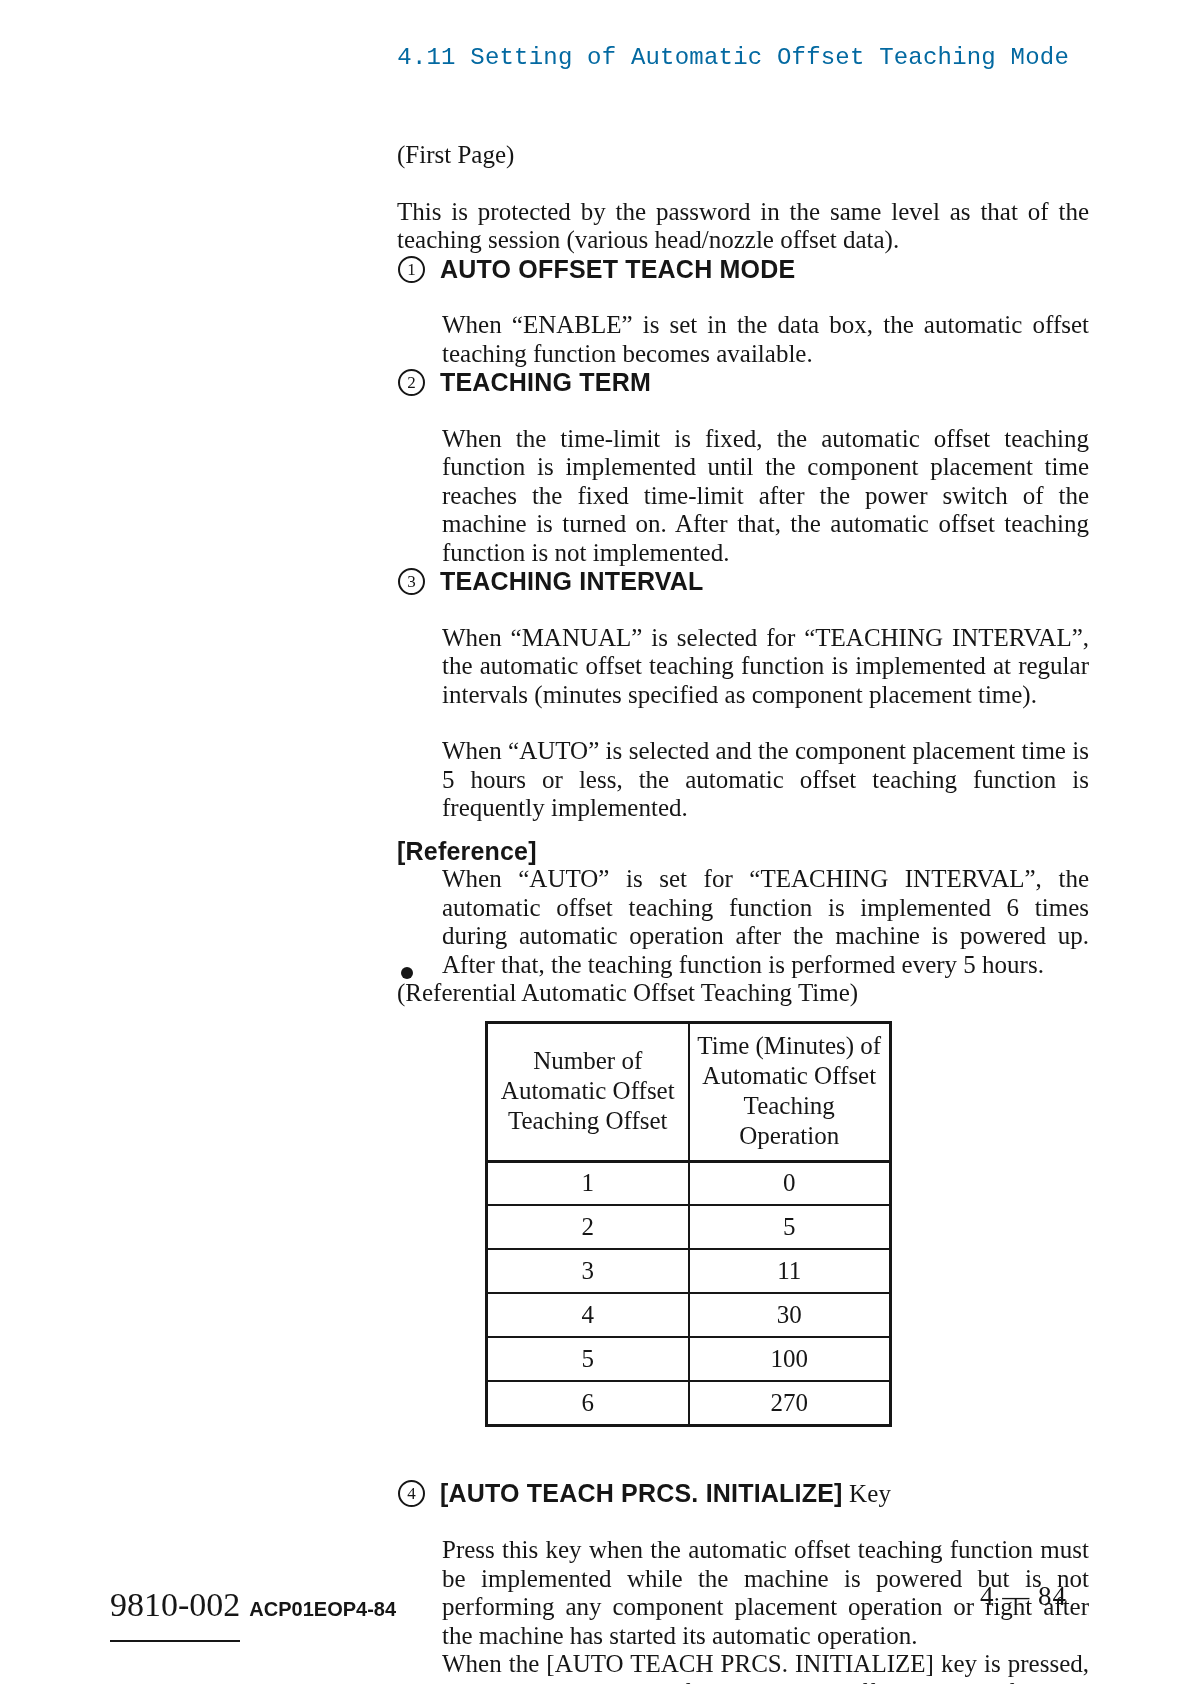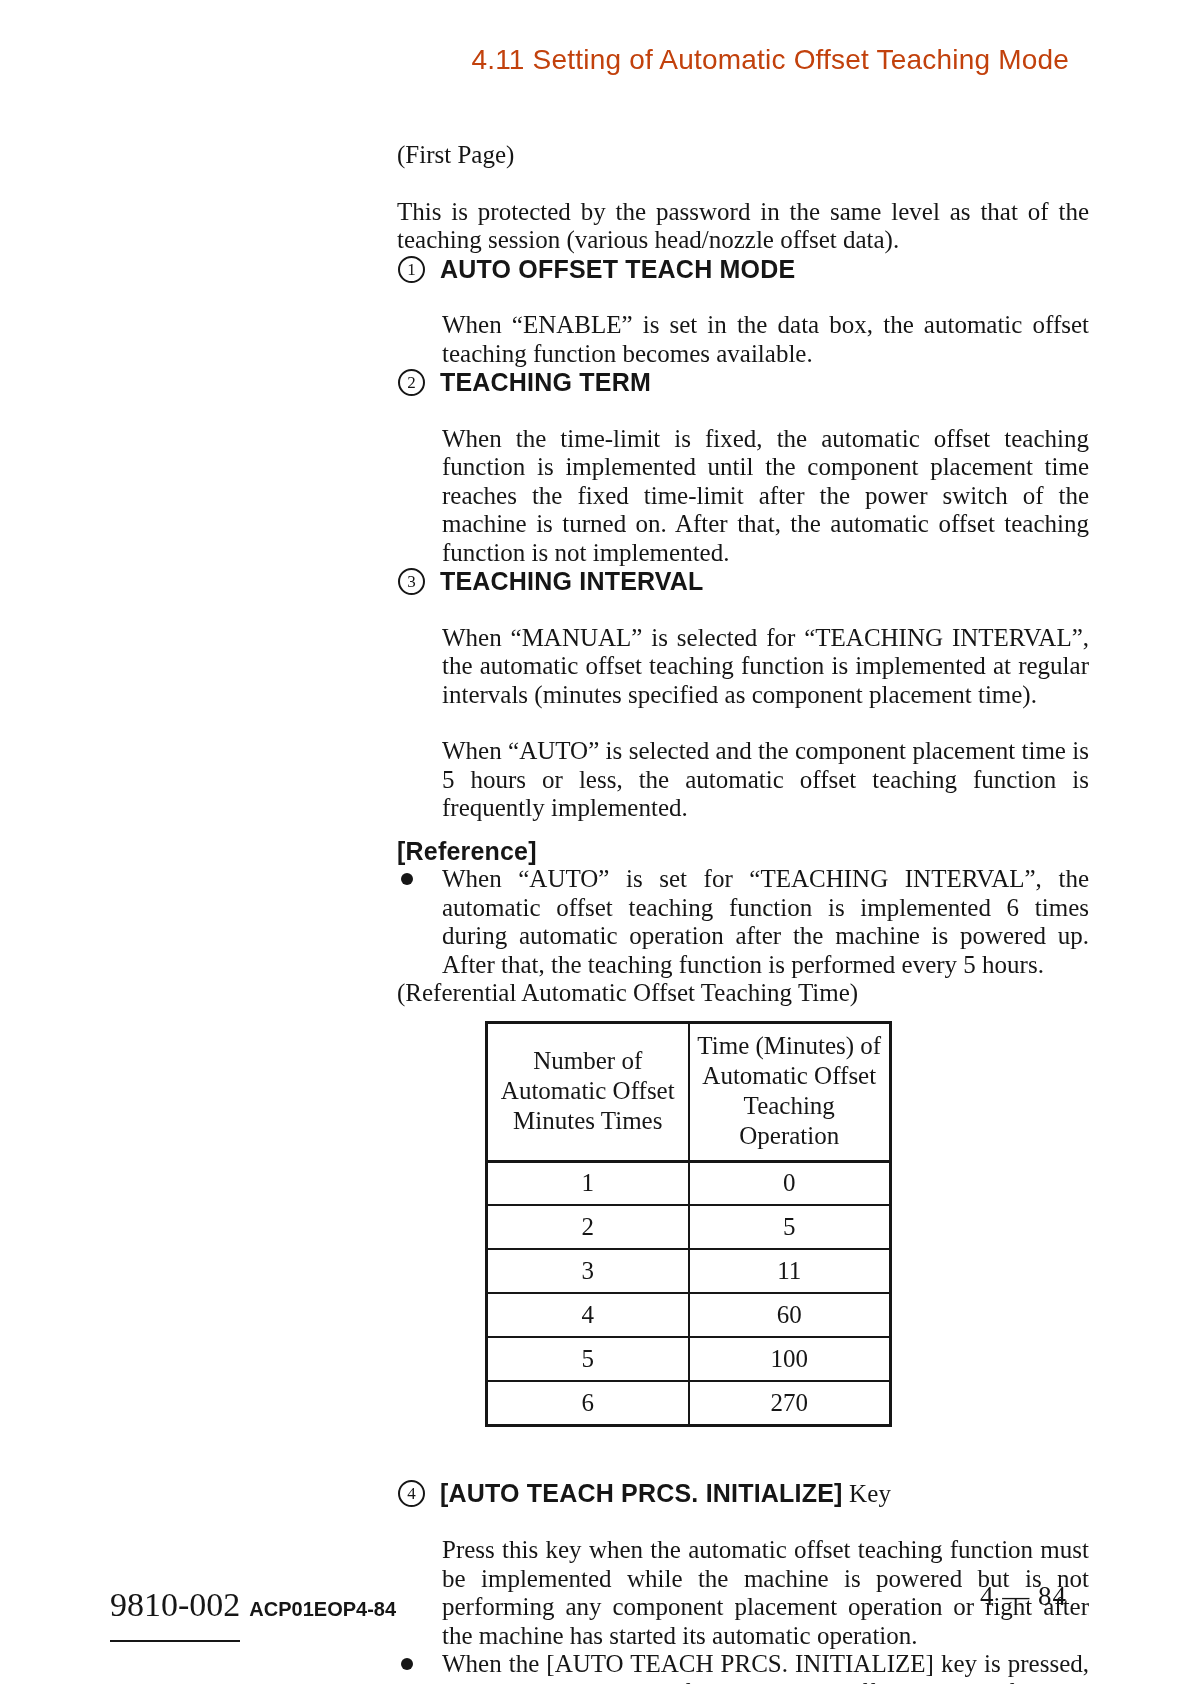--- a/index.html
+++ b/index.html
@@ -7,24 +7,24 @@
   body {
     width: 1187px; height: 1684px;
     position: relative;
     font-family: "Liberation Serif", "DejaVu Serif", serif;
     color: #161616;
     overflow: hidden;
   }
   .page-header {
     position: absolute;
     top: 44px; right: 118px;
-    font-family: Liberation Sans, sans-serif;
-    font-size: 28px;
+    font-family: Liberation Mono, monospace;
+    font-size: 24px;
     letter-spacing: 0.2px;
-    color: #c2410c;
+    color: #0369a1;
     white-space: nowrap;
   }
   .content {
     position: absolute;
     left: 397px; top: 141px;
     width: 692px;
     font-size: 25px;
     line-height: 28.5px;
   }
   .line { text-align: left; }
@@ -55,21 +55,21 @@
     font-weight: normal;
     font-size: 25px;
   }
   .ref-title {
     font-family: "Liberation Sans", "DejaVu Sans", sans-serif;
     font-weight: bold;
     font-size: 25px;
     letter-spacing: 0.2px;
     margin-top: 14px;
   }
-  .bullet-item { display: flex; align-items: flex-start; }
+  .bullet-item { display: flex; align-items: flex-end; }
   .bullet-col { flex: 0 0 45px; padding-top: 8px; }
   .bullet-dot {
     display: block;
     width: 12px; height: 12px;
     margin-left: 4px;
     border-radius: 50%;
     background: #161616;
   }
   .bullet-text { flex: 1 1 auto; text-align: justify; }
   .ref-table {
@@ -164,21 +164,21 @@
   </div>
 
   <p class="line">(Referential Automatic Offset Teaching Time)</p>
 
   <table class="ref-table">
     <thead>
       <tr>
         <th>
           <div>Number of</div>
           <div>Automatic Offset</div>
-          <div>Minutes Times</div>
+          <div>Teaching Offset</div>
         </th>
         <th>
           <div>Time (Minutes) of</div>
           <div>Automatic Offset</div>
           <div>Teaching Operation</div>
         </th>
       </tr>
     </thead>
     <tbody>
       <tr>
@@ -188,21 +188,21 @@
       <tr>
         <td>2</td>
         <td>5</td>
       </tr>
       <tr>
         <td>3</td>
         <td>11</td>
       </tr>
       <tr>
         <td>4</td>
-        <td>60</td>
+        <td>30</td>
       </tr>
       <tr>
         <td>5</td>
         <td>100</td>
       </tr>
       <tr>
         <td>6</td>
         <td>270</td>
       </tr>
     </tbody>

